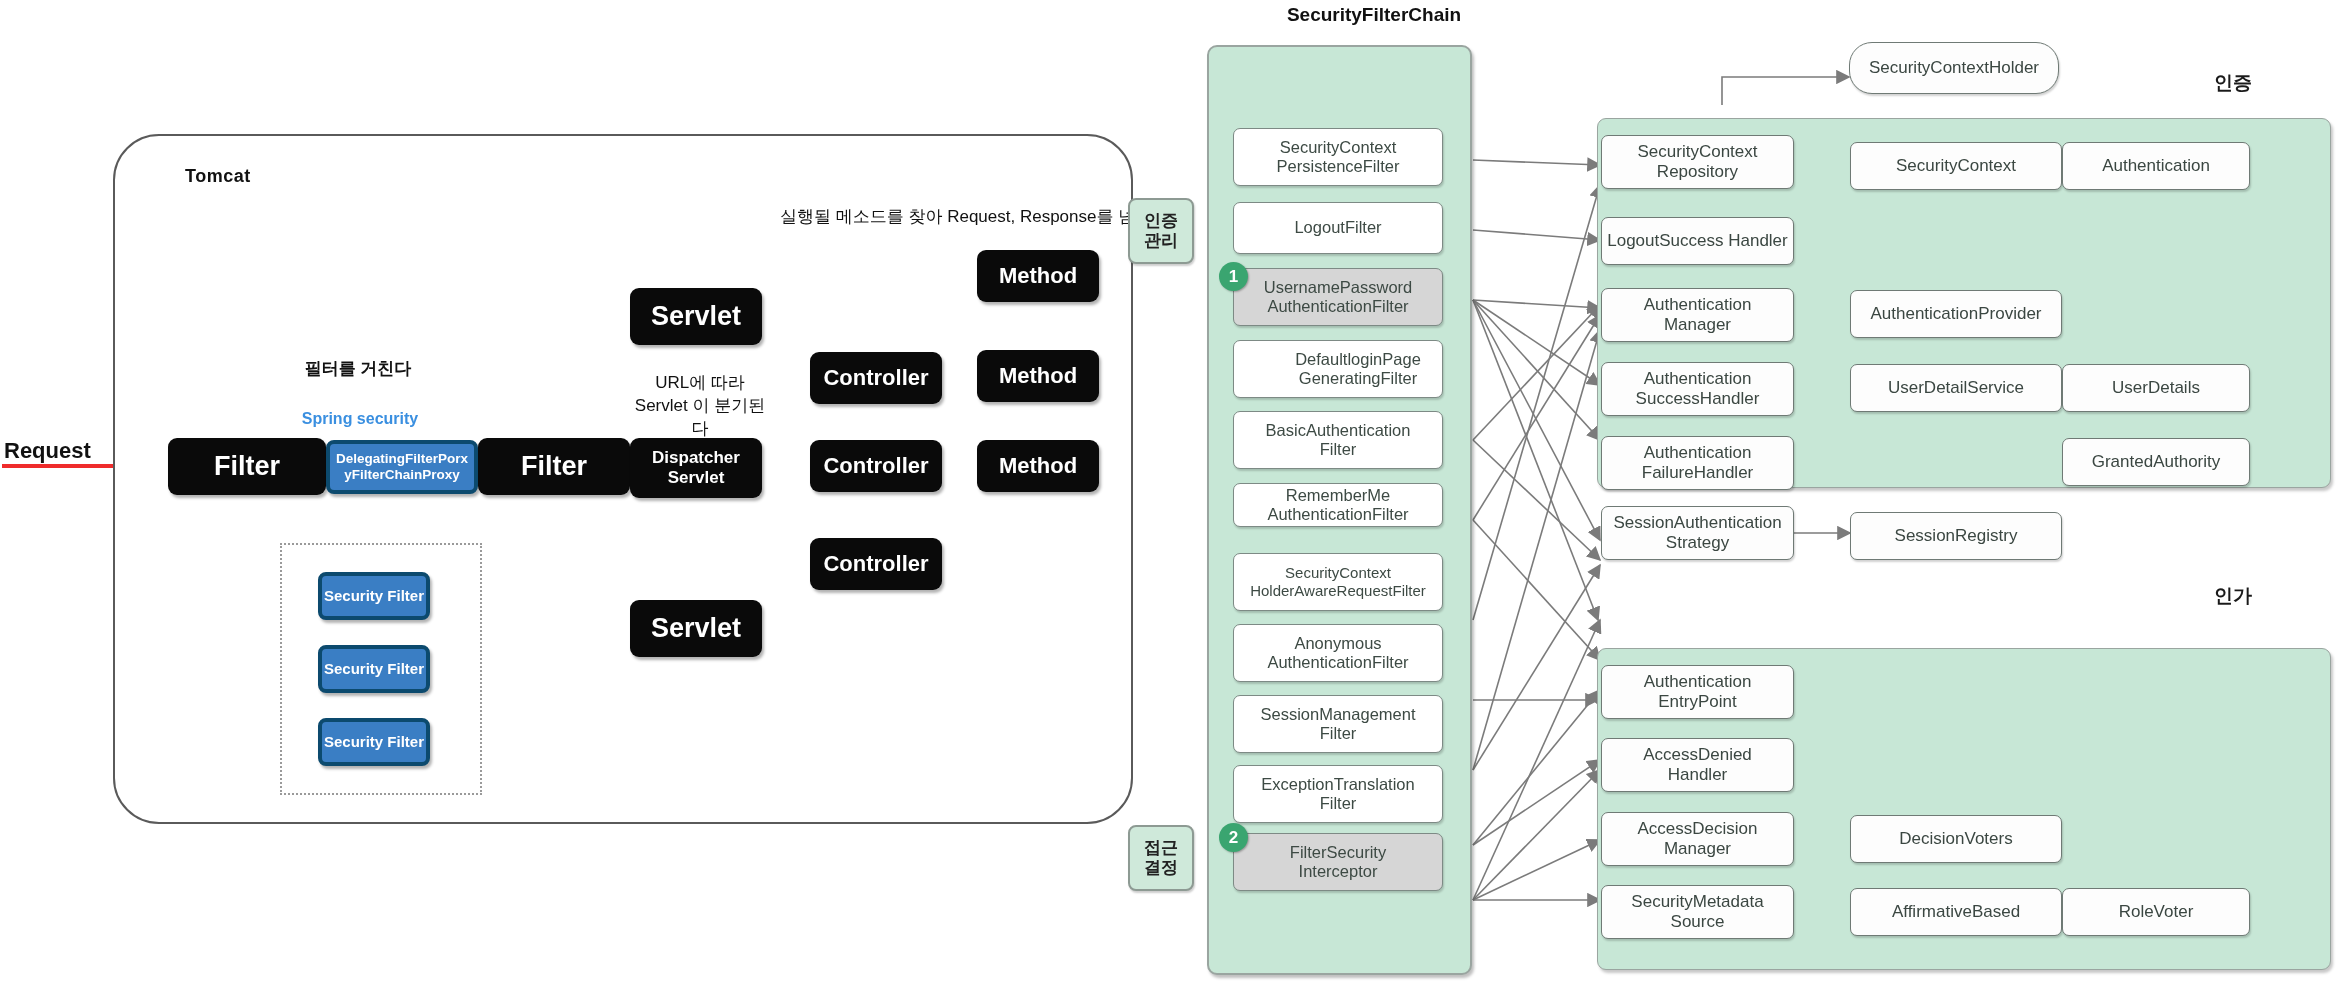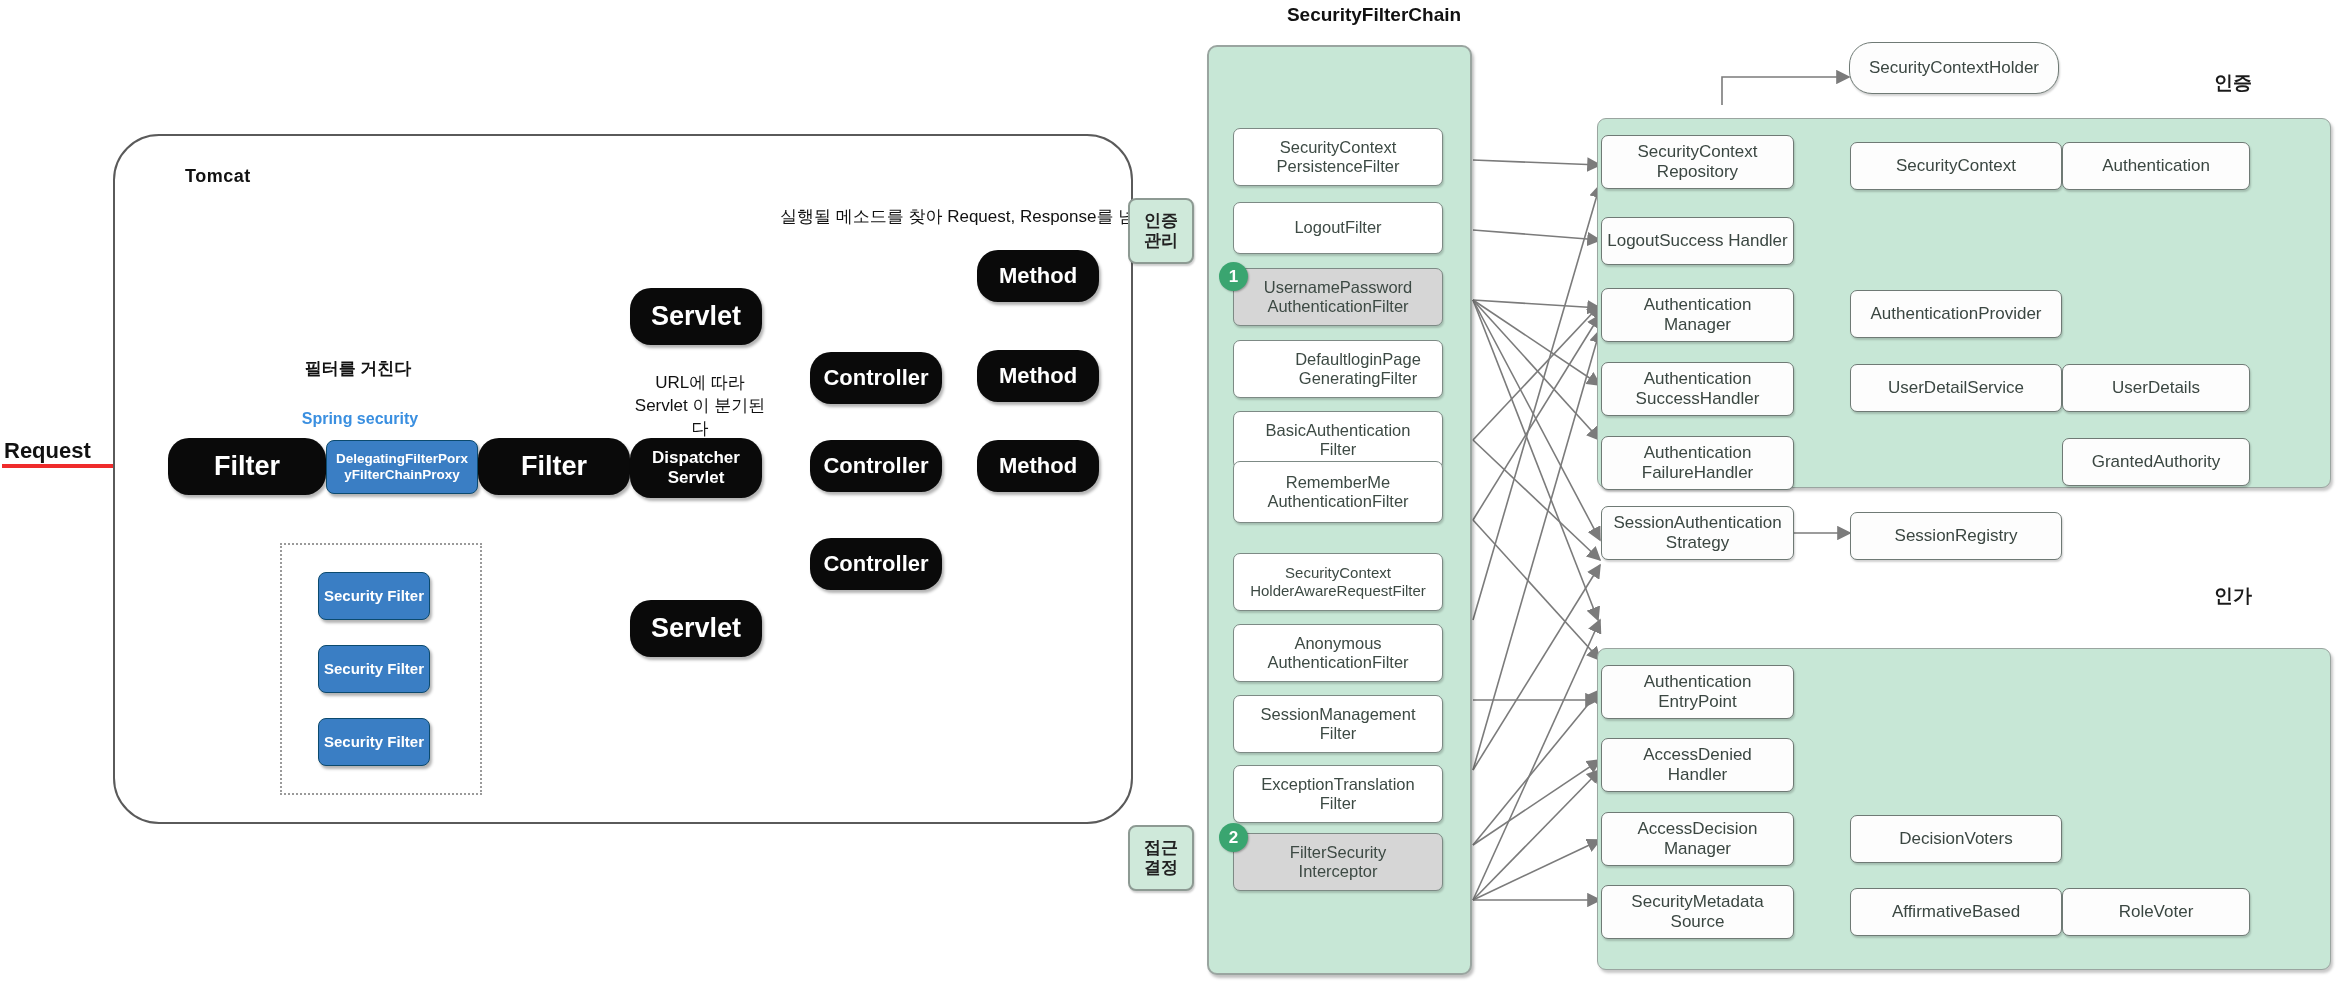--- a/index.html
+++ b/index.html
@@ -6,24 +6,24 @@
   body{width:2346px;height:982px;position:relative;overflow:hidden;
        font-family:"Liberation Sans","DejaVu Sans",sans-serif;}
   #stage{position:absolute;left:0;top:0;width:2346px;height:982px;}
   .abs{position:absolute;box-sizing:border-box;}
 
   
   #tomcat-box{left:113px;top:134px;width:1020px;height:690px;
      border:2px solid #5a5a5a;border-radius:46px;background:#fff;}
   #tomcat-title{left:185px;top:166px;font-size:18px;font-weight:bold;color:#111;
      letter-spacing:.5px;}
-  .blkbox{background:#0a0a0a;border-radius:21px;color:#fff;font-weight:bold;
+  .blkbox{background:#0a0a0a;border-radius:9px;color:#fff;font-weight:bold;
      display:flex;align-items:center;justify-content:center;text-align:center;
      box-shadow:2px 3px 3px rgba(0,0,0,.30);line-height:1.15;}
-  .bluebox{background:#3a7ec4;border:1px solid #0c4a6e;border-radius:8px;color:#fff;
+  .bluebox{background:#3a7ec4;border:4px solid #0c4a6e;border-radius:8px;color:#fff;
      font-weight:bold;display:flex;align-items:center;justify-content:center;
      text-align:center;box-shadow:2px 3px 3px rgba(0,0,0,.30);line-height:1.2;}
   .reqlabel{font-size:22px;font-weight:bold;color:#111;}
   .note{font-size:17px;color:#111;text-align:center;line-height:1.35;font-weight:bold;}
   .note-light{font-weight:normal;}
   .springsec{font-size:16px;color:#3a8fe0;font-weight:bold;}
   #secfilter-dash{left:280px;top:543px;width:202px;height:252px;
       border:2px dotted #9a9a9a;background:transparent;}
 
   
@@ -207,21 +207,21 @@
     <span>AuthenticationFilter</span>
   </div>
   <div class="chain-item abs" style="left:1233px;top:340px;width:210px;height:58px;flex-direction:column;padding-left:40px;">
     <span>DefaultloginPage</span>
     <span>GeneratingFilter</span>
   </div>
   <div class="chain-item abs" style="left:1233px;top:411px;width:210px;height:58px;flex-direction:column;">
     <span>BasicAuthentication</span>
     <span>Filter</span>
   </div>
-  <div class="chain-item abs" style="left:1233px;top:461px;width:210px;height:62px;flex-direction:column;">
+  <div class="chain-item abs" style="left:1233px;top:483px;width:210px;height:44px;flex-direction:column;">
     <span>RememberMe</span>
     <span>AuthenticationFilter</span>
   </div>
   <div class="chain-item abs" style="left:1233px;top:553px;width:210px;height:58px;flex-direction:column;font-size:15px;">
     <span>SecurityContext</span>
     <span>HolderAwareRequestFilter</span>
   </div>
   <div class="chain-item abs" style="left:1233px;top:624px;width:210px;height:58px;flex-direction:column;">
     <span>Anonymous</span>
     <span>AuthenticationFilter</span>

